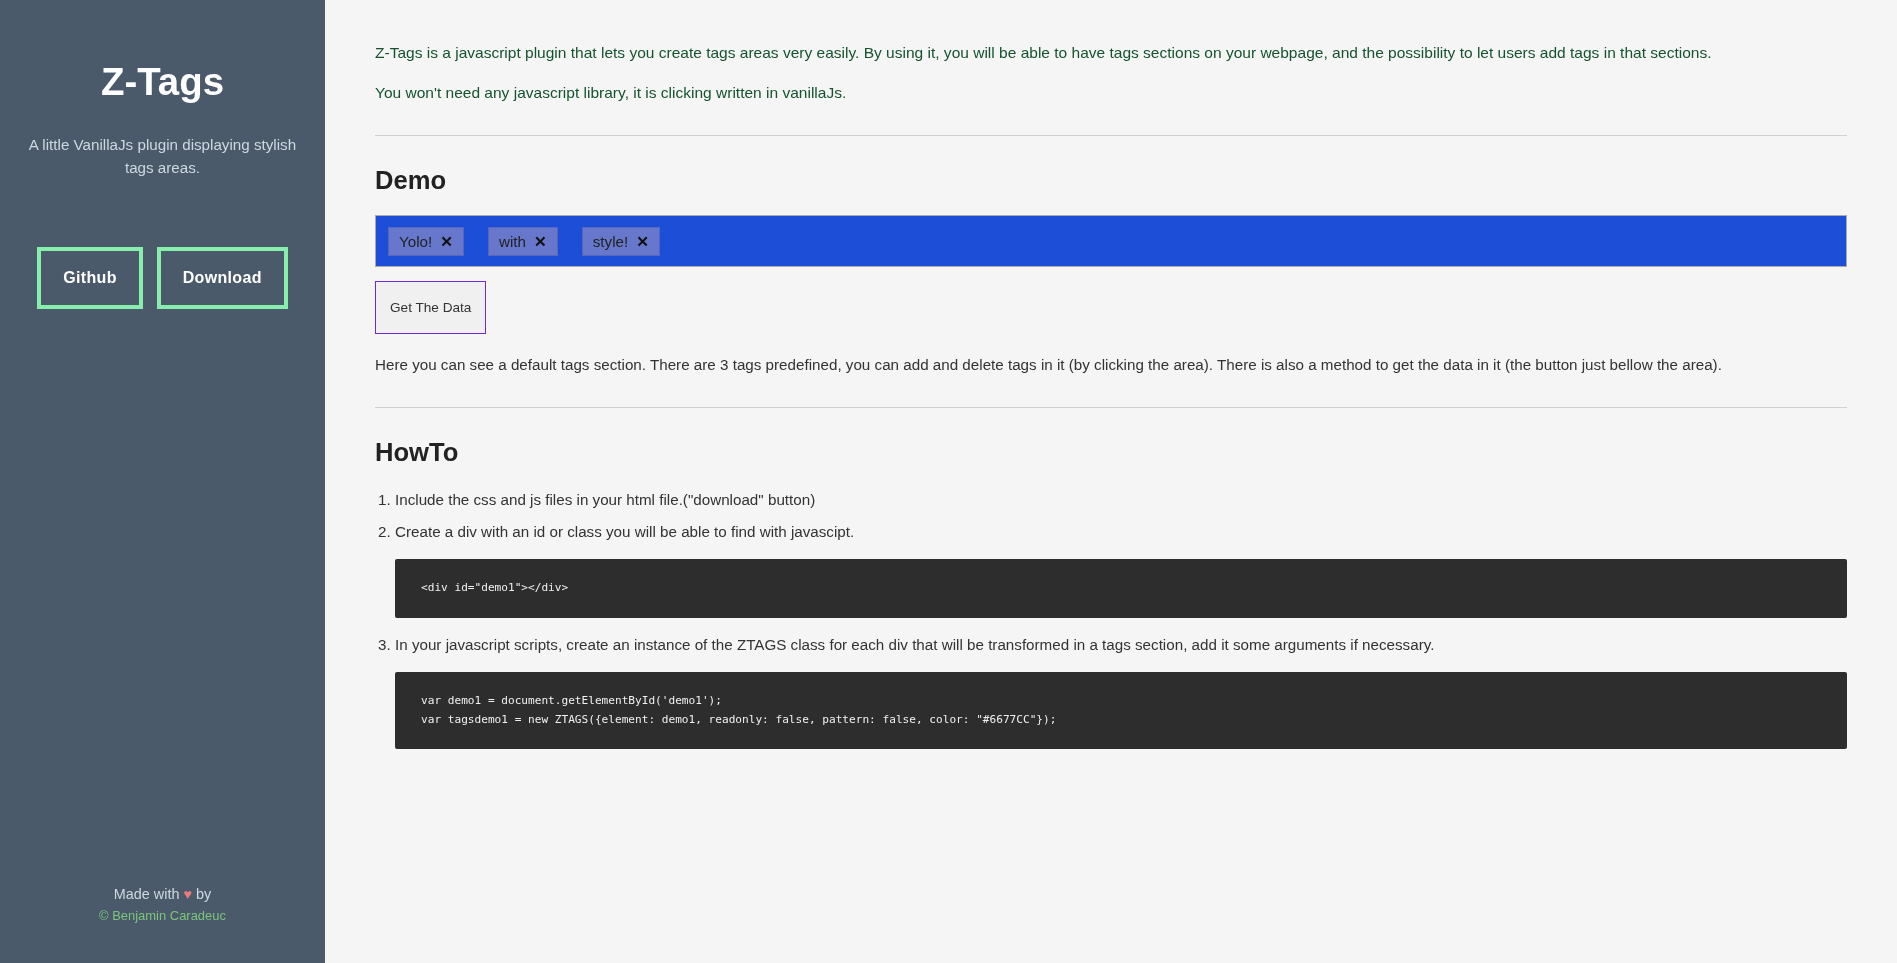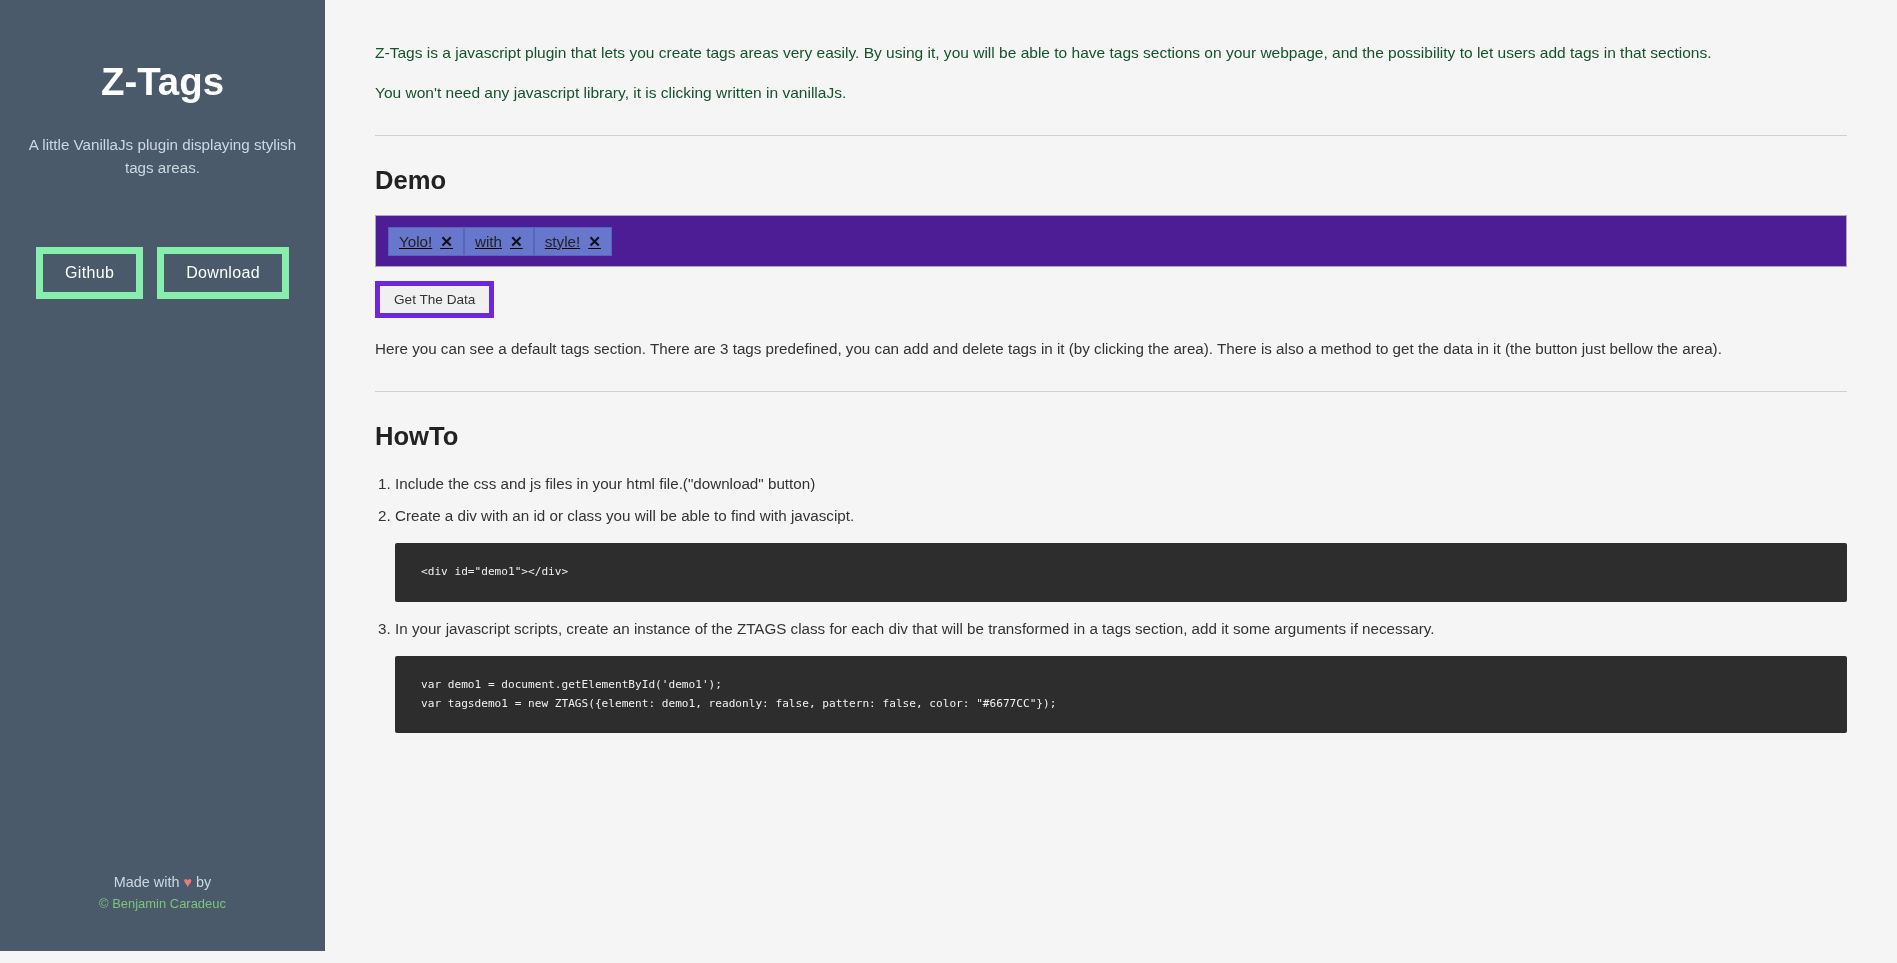--- a/index.html
+++ b/index.html
@@ -16,21 +16,21 @@
       min-width: 325px;
       background: #4a5a6a;
       color: #fff;
       display: flex;
       flex-direction: column;
       align-items: center;
       padding: 60px 20px 40px;
       position: fixed;
       top: 0;
       left: 0;
-      bottom: 12px;
+      bottom: 0;
     }
 
     #sidebar .site-title {
       font-size: 2.4em;
       font-weight: bold;
       color: #fff;
       margin-bottom: 30px;
       text-align: center;
     }
 
@@ -42,27 +42,27 @@
       margin-bottom: 67px;
     }
 
     #sidebar .btn-group {
       display: flex;
       gap: 14px;
       margin-bottom: 60px;
     }
 
     #sidebar .btn {
-      border: 7px solid #86efac;
+      border: 4px solid #86efac;
       background: transparent;
       color: #fff;
-      padding: 10px 22px;
+      padding: 18px 22px;
       font-size: 1em;
       cursor: pointer;
-      font-weight: 400;
+      font-weight: 700;
       letter-spacing: 0.02em;
     }
 
     #sidebar .made-with {
       font-size: 0.9em;
       color: #cdd8e0;
       text-align: center;
       margin-top: auto;
     }
 
@@ -108,29 +108,28 @@
     .intro-text {
       font-size: 0.97em;
       color: #14532d;
       line-height: 1.65;
       margin-bottom: 14px;
     }
 
     
     .tags-area {
       border: 1px solid #aaa;
-      background: #4c1d95;
+      background: #1d4ed8;
       padding: 10px 12px;
       min-height: 52px;
       display: flex;
       flex-wrap: wrap;
       align-items: center;
-      gap: 0;
+      gap: 24px;
       margin-bottom: 14px;
-      text-decoration: underline;
     }
 
     .tag {
       background: #6677cc;
       color: #222;
       padding: 5px 10px;
       display: flex;
       align-items: center;
       gap: 8px;
       font-size: 0.95em;
@@ -143,22 +142,22 @@
       font-weight: bold;
       color: #111;
       background: none;
       border: none;
       padding: 0;
       line-height: 1;
     }
 
     .get-data-btn {
       background: #f0f0f0;
-      border: 5px solid #6d28d9;
-      padding: 6px 14px;
+      border: 1px solid #6d28d9;
+      padding: 18px 14px;
       font-size: 0.85em;
       cursor: pointer;
       color: #333;
       margin-bottom: 18px;
     }
 
     .demo-description {
       font-size: 0.95em;
       color: #333;
       line-height: 1.65;

